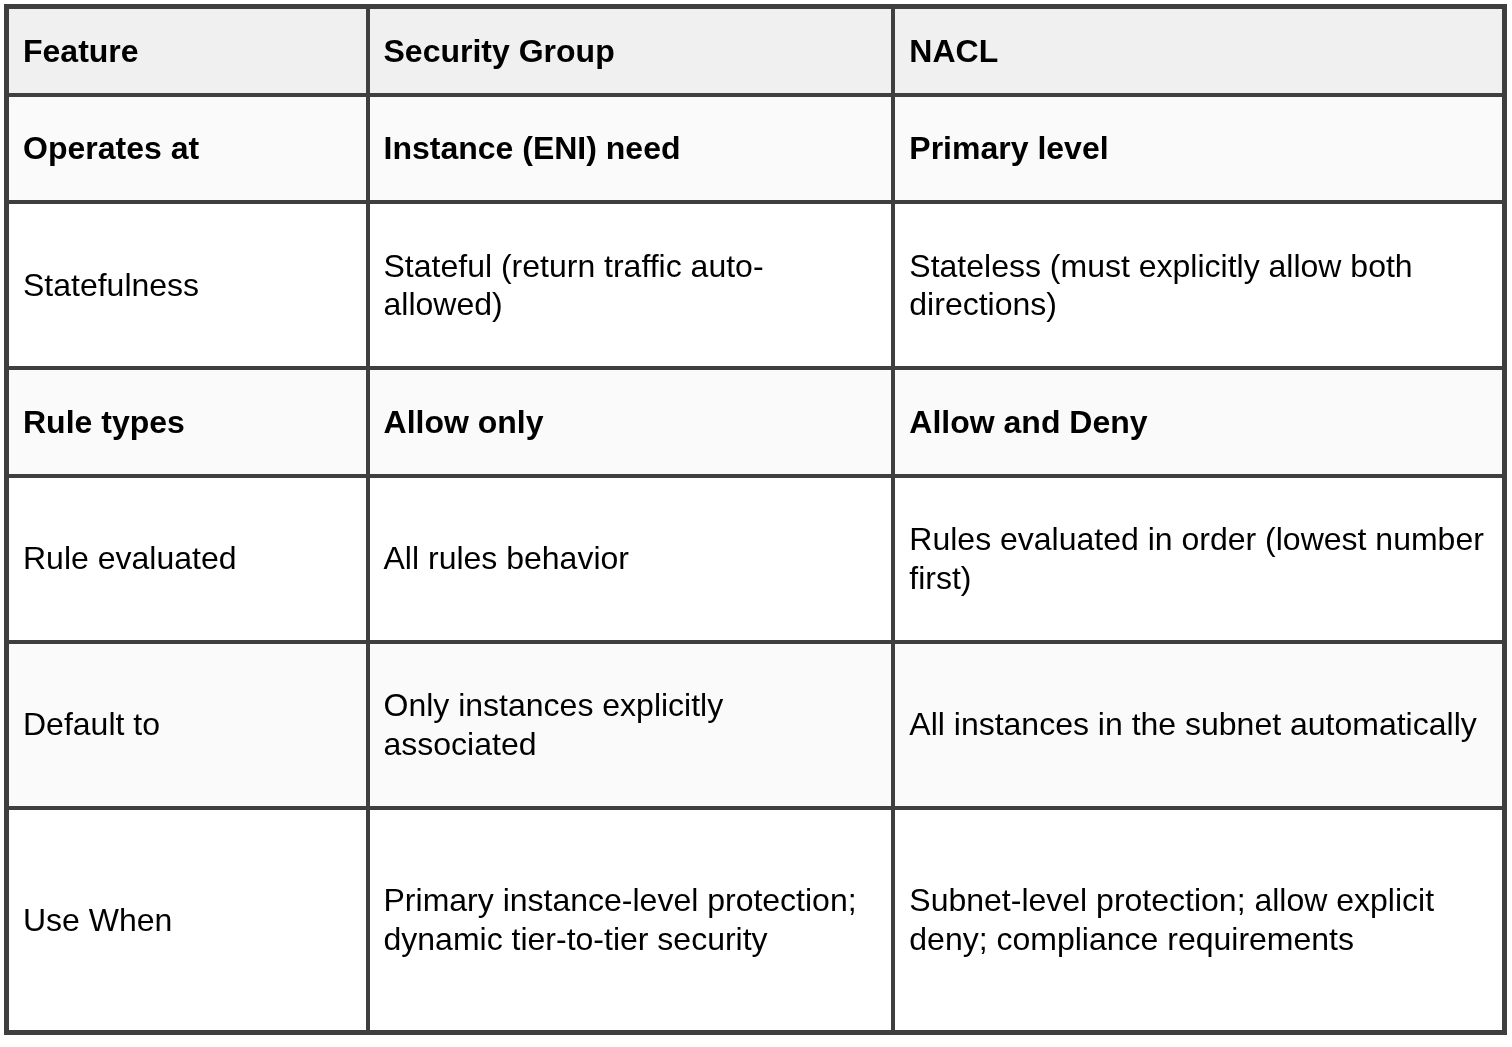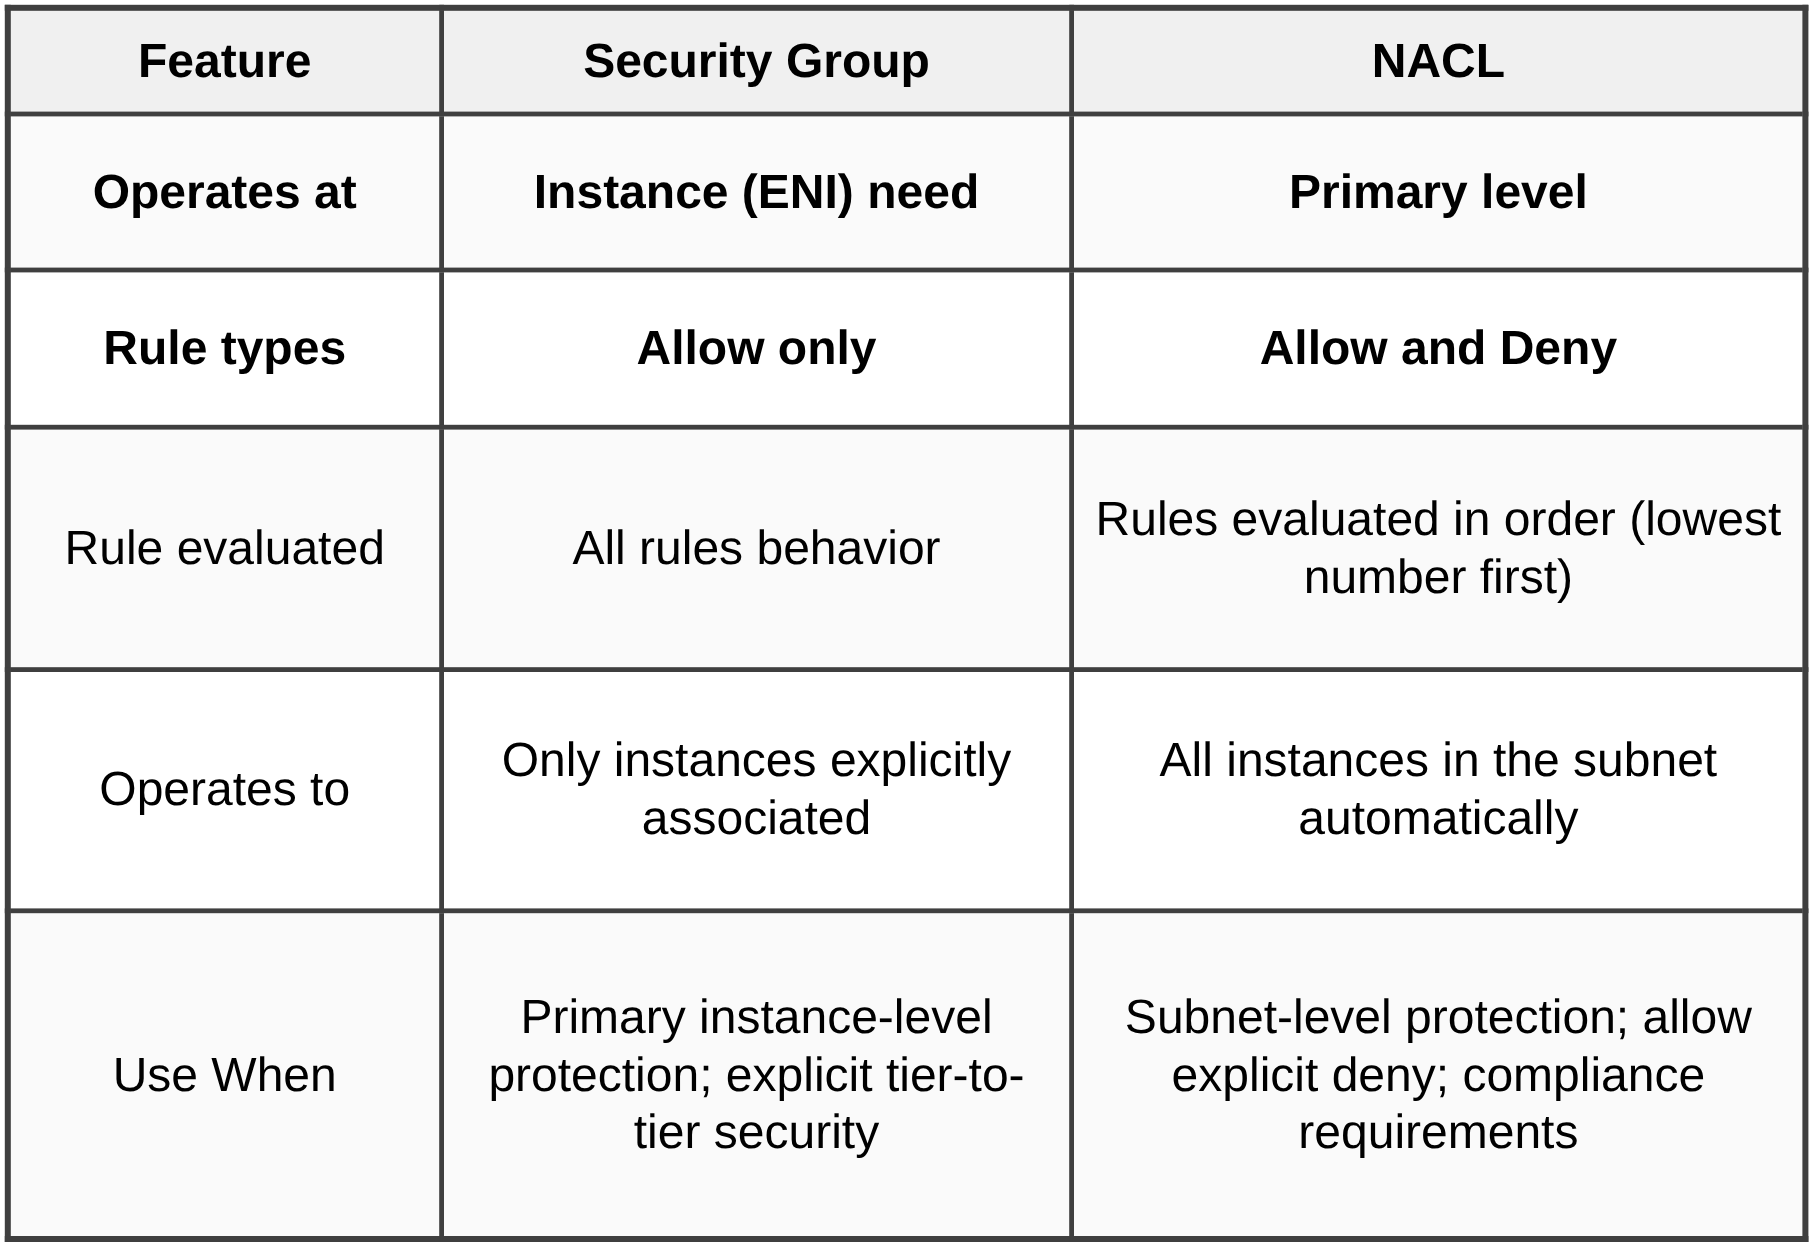--- a/index.html
+++ b/index.html
@@ -26,24 +26,24 @@
     border-collapse: collapse;
     table-layout: fixed;
     width: 100%;
     height: 1031px;
     background: var(--row-bg);
     border: 5px solid var(--border-color);
   }
   table.compare th,
   table.compare td {
     border: 4px solid var(--border-color);
-    text-align: center;
+    text-align: left;
     vertical-align: middle;
     padding: 16px 14px;
-    font-size: 40px;
+    font-size: 32px;
     line-height: 1.2;
     word-wrap: break-word;
   }
   table.compare th {
     background: var(--header-bg);
     font-weight: bold;
     height: 88px;
   }
   table.compare tbody tr:nth-child(odd) td { background: var(--row-alt-bg); }
   table.compare tbody tr:nth-child(even) td { background: var(--row-bg); }
@@ -69,34 +69,39 @@
       <th>Security Group</th>
       <th>NACL</th>
     </tr>
   </thead>
   <tbody>
     <tr class="h1">
       <td>Operates at</td>
       <td>Instance (ENI) need</td>
       <td>Primary level</td>
     </tr>
+    <tr class="h2">
+      <td>Statefulness</td>
+      <td>Stateful (return traffic auto-allowed)</td>
+      <td>Stateless (must explicitly allow both directions)</td>
+    </tr>
     <tr class="h1">
       <td>Rule types</td>
       <td>Allow only</td>
       <td>Allow and Deny</td>
     </tr>
     <tr class="h2">
       <td>Rule evaluated</td>
       <td>All rules behavior</td>
       <td>Rules evaluated in order (lowest number first)</td>
     </tr>
     <tr class="h2">
-      <td>Operates to</td>
+      <td>Default to</td>
       <td>Only instances explicitly associated</td>
       <td>All instances in the subnet automatically</td>
     </tr>
     <tr class="h3">
       <td>Use When</td>
-      <td>Primary instance-level protection; explicit tier-to-tier security</td>
+      <td>Primary instance-level protection; dynamic tier-to-tier security</td>
       <td>Subnet-level protection; allow explicit deny; compliance requirements</td>
     </tr>
   </tbody>
 </table>
 
 </body></html>

